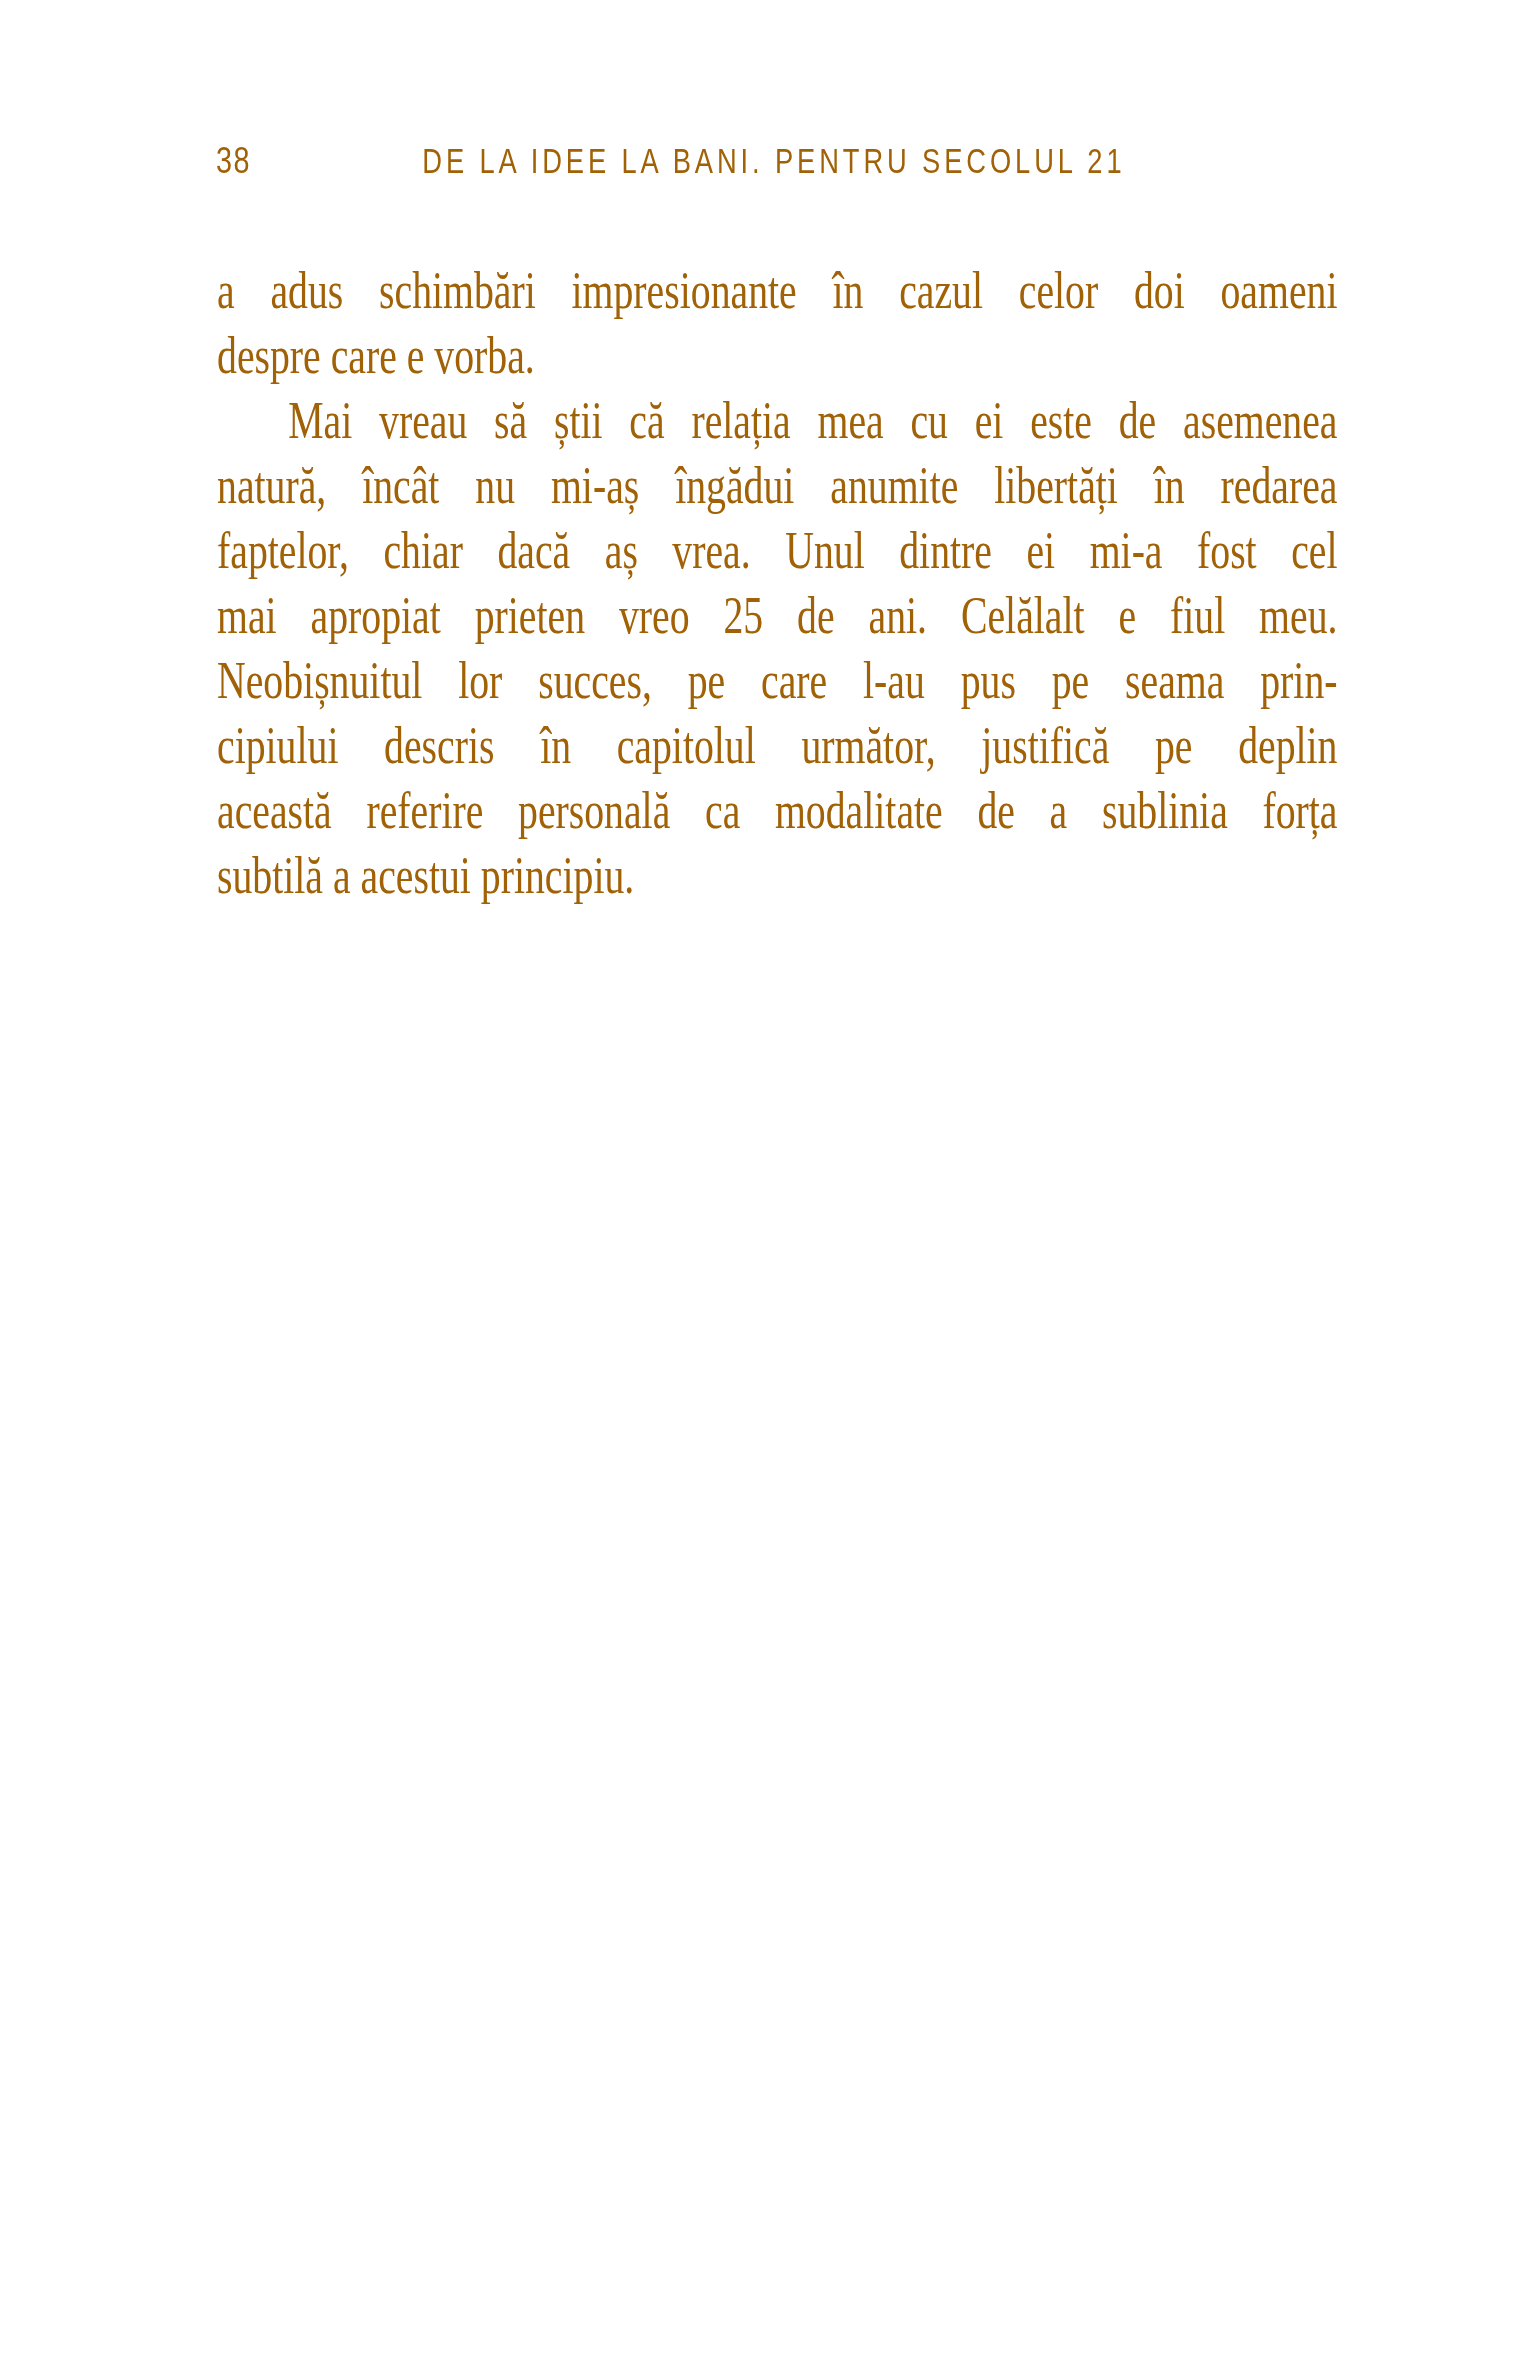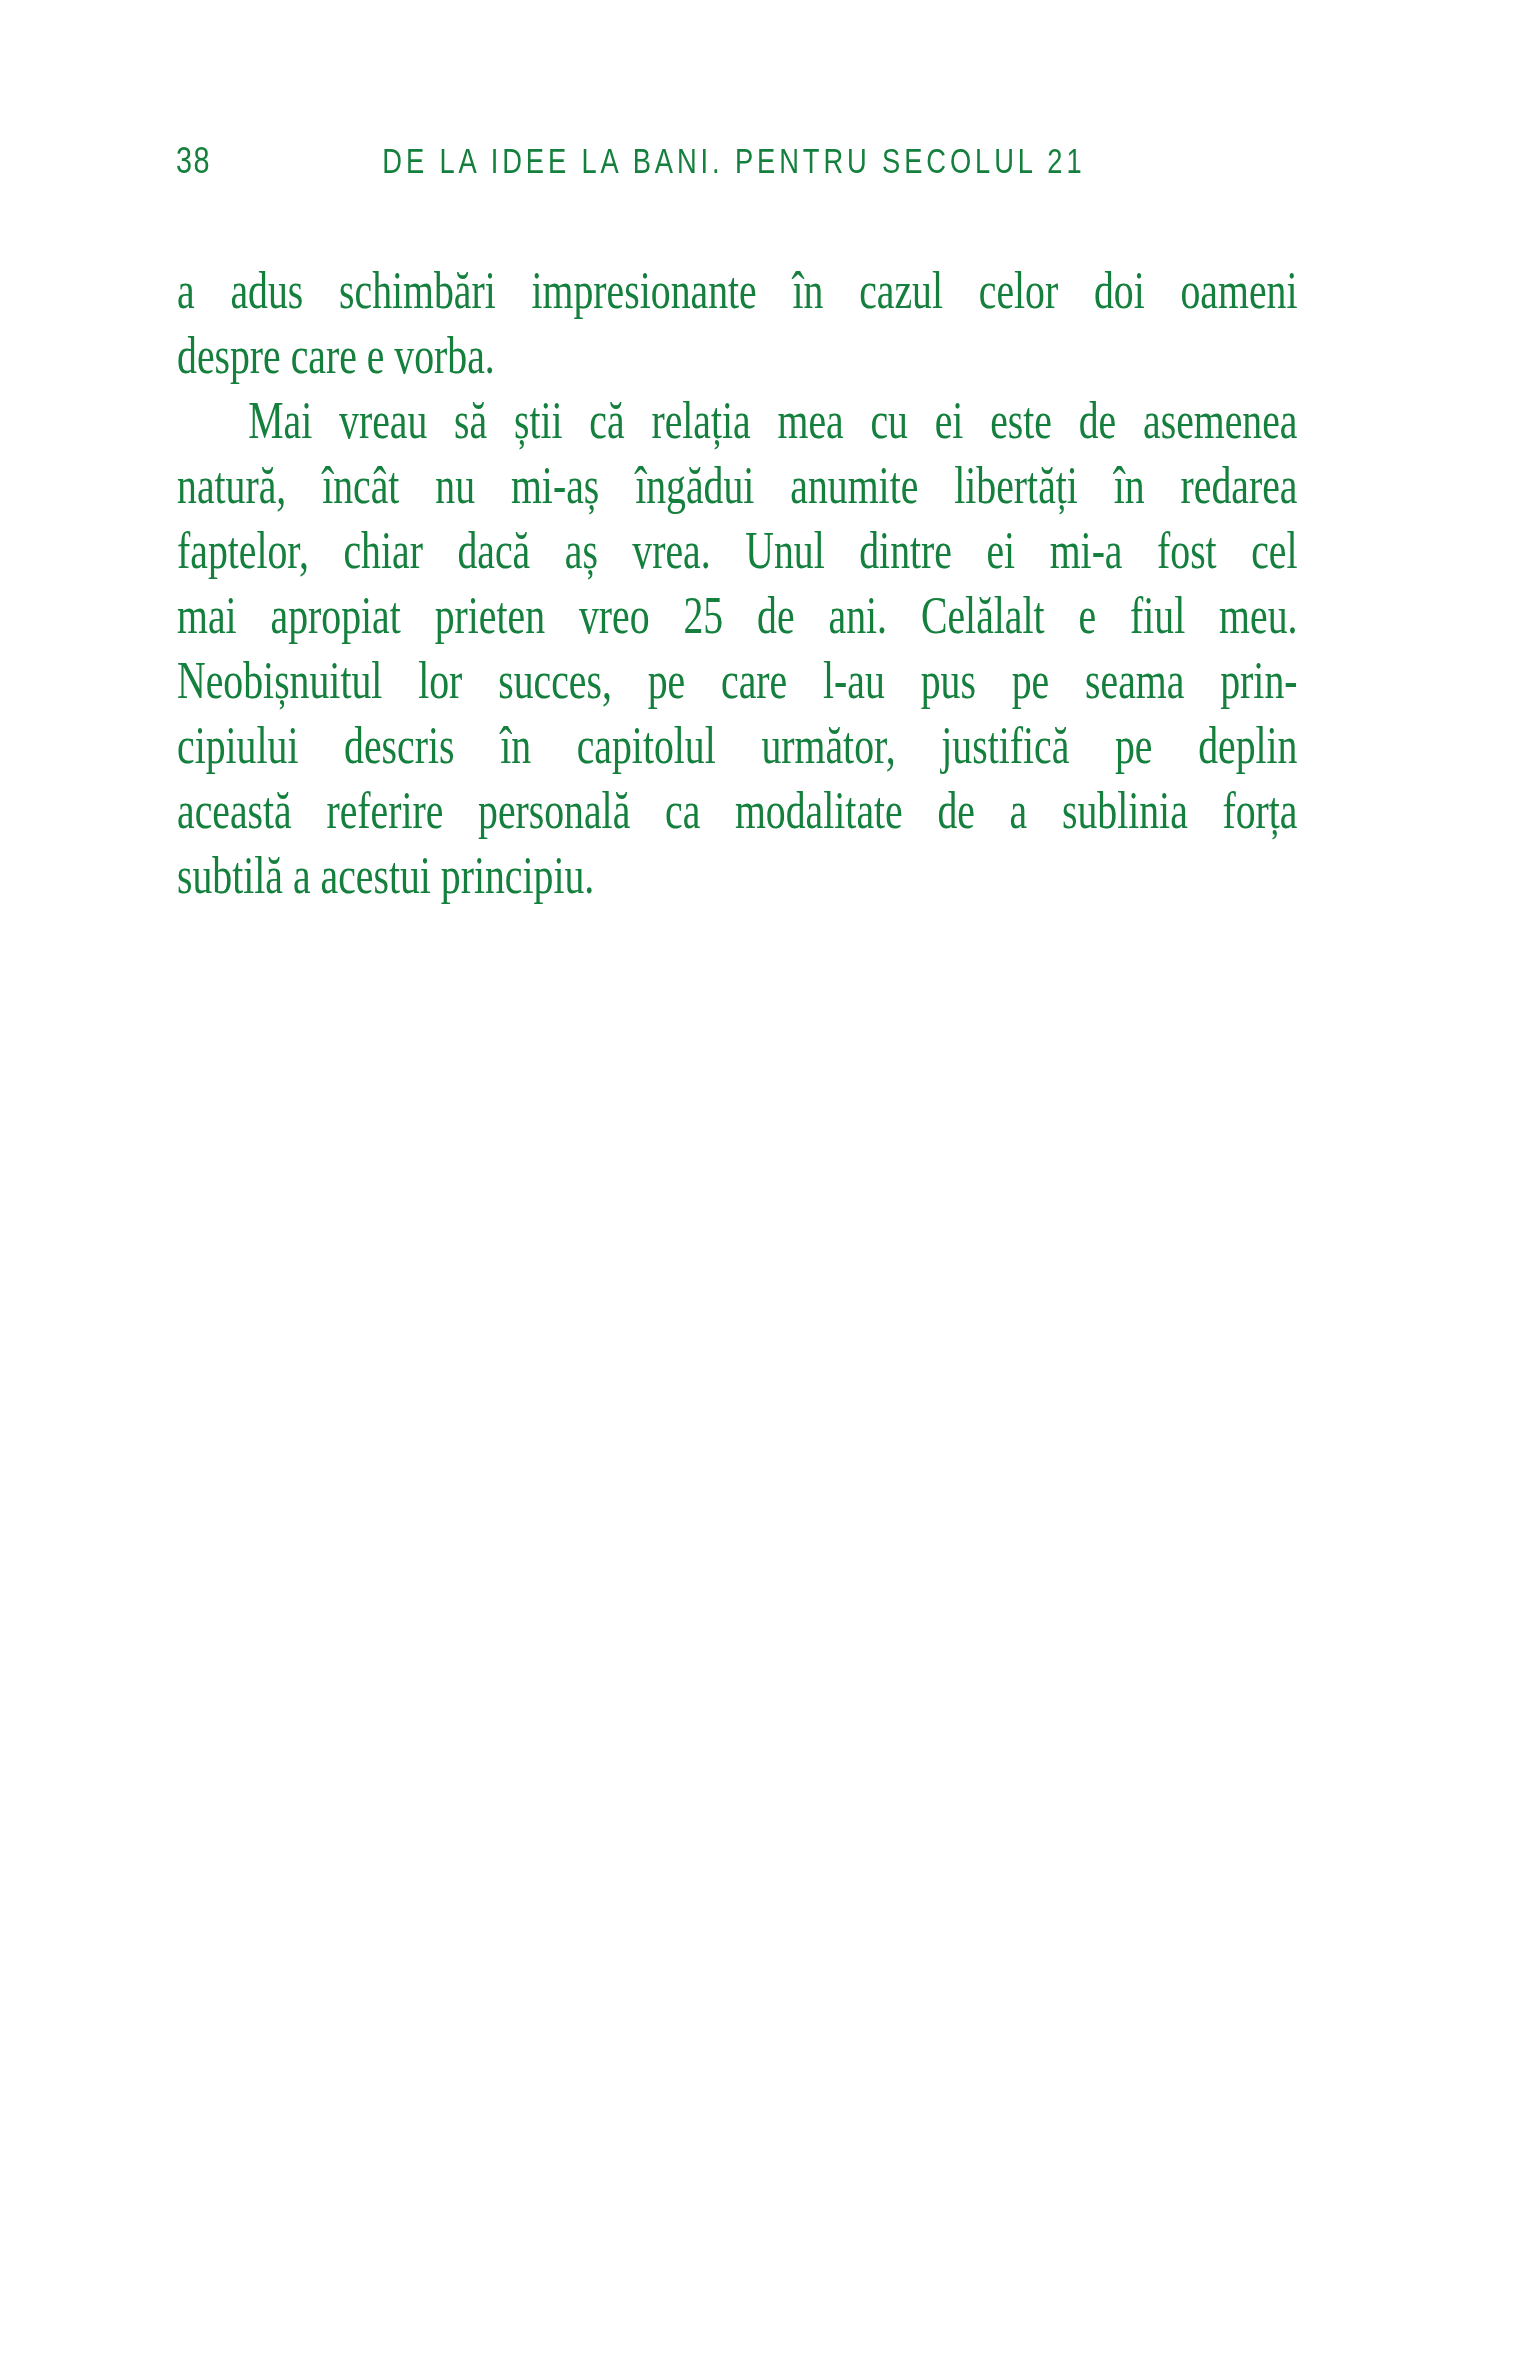--- a/index.html
+++ b/index.html
@@ -7,21 +7,22 @@
     padding: 0;
     background: #ffffff;
   }
   .page {
     position: relative;
     width: 1323px;
     height: 2362px;
     background: #ffffff;
     overflow: hidden;
     font-family: "Liberation Serif", "DejaVu Serif", serif;
-    color: #15803d;
+    color: #a16207;
+    margin-left: 40px;
   }
   
   .page-number {
     position: absolute;
     left: 176px;
     top: 140px;
     font-family: "Liberation Sans", "DejaVu Sans", sans-serif;
     font-size: 36px;
     font-weight: 500;
     letter-spacing: 2px;

